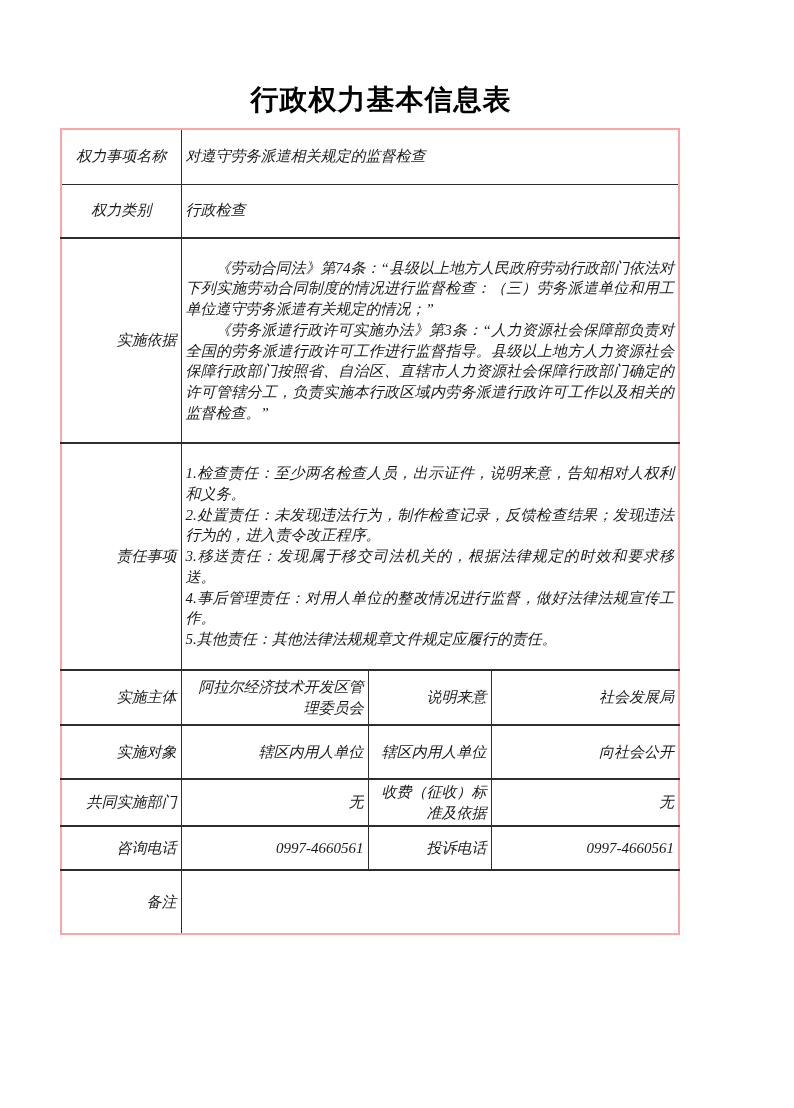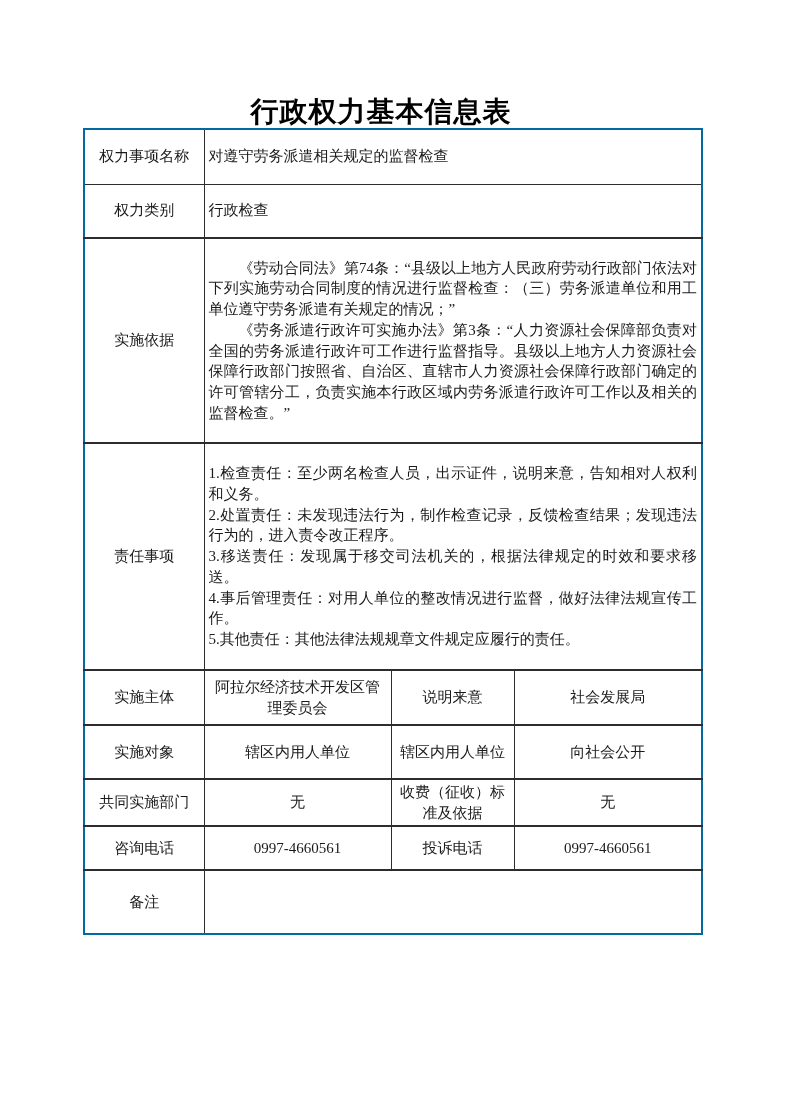--- a/index.html
+++ b/index.html
@@ -14,50 +14,51 @@
   .page {
     position: relative;
     width: 794px;
     height: 1108px;
     background: #ffffff;
   }
   .doc-title {
     position: absolute;
     left: 72px;
     width: 618px;
-    top: 96px;
+    top: 84px;
     text-align: center;
     font-family: "Liberation Sans", "DejaVu Sans", sans-serif;
     font-weight: 700;
     font-size: 28px;
     line-height: 1.15;
     color: #000000;
     letter-spacing: 1px;
   }
   table.info-table {
     position: absolute;
-    left: 83px;
+    left: 60px;
     top: 128px;
     width: 618px;
     table-layout: fixed;
     border-collapse: collapse;
-    border: 2px solid #0369a1;
+    border: 2px solid #fca5a5;
     background: #ffffff;
+    font-style: italic;
   }
   table.info-table td {
     border: 1px solid #2d2d2d;
     vertical-align: middle;
     font-size: 15px;
     line-height: 1.38;
     color: #1a1a1a;
     padding: 2px 4px;
     word-break: break-all;
   }
   
-  tr.ht td { border-top-width: 2px; }
+  tr.ht td { border-top-width: 2px; text-align: right; }
   td.lbl {
     text-align: center;
   }
   td.val-center {
     text-align: left;
   }
   td.val-pair {
     text-align: center;
     padding: 2px 15px;
   }

